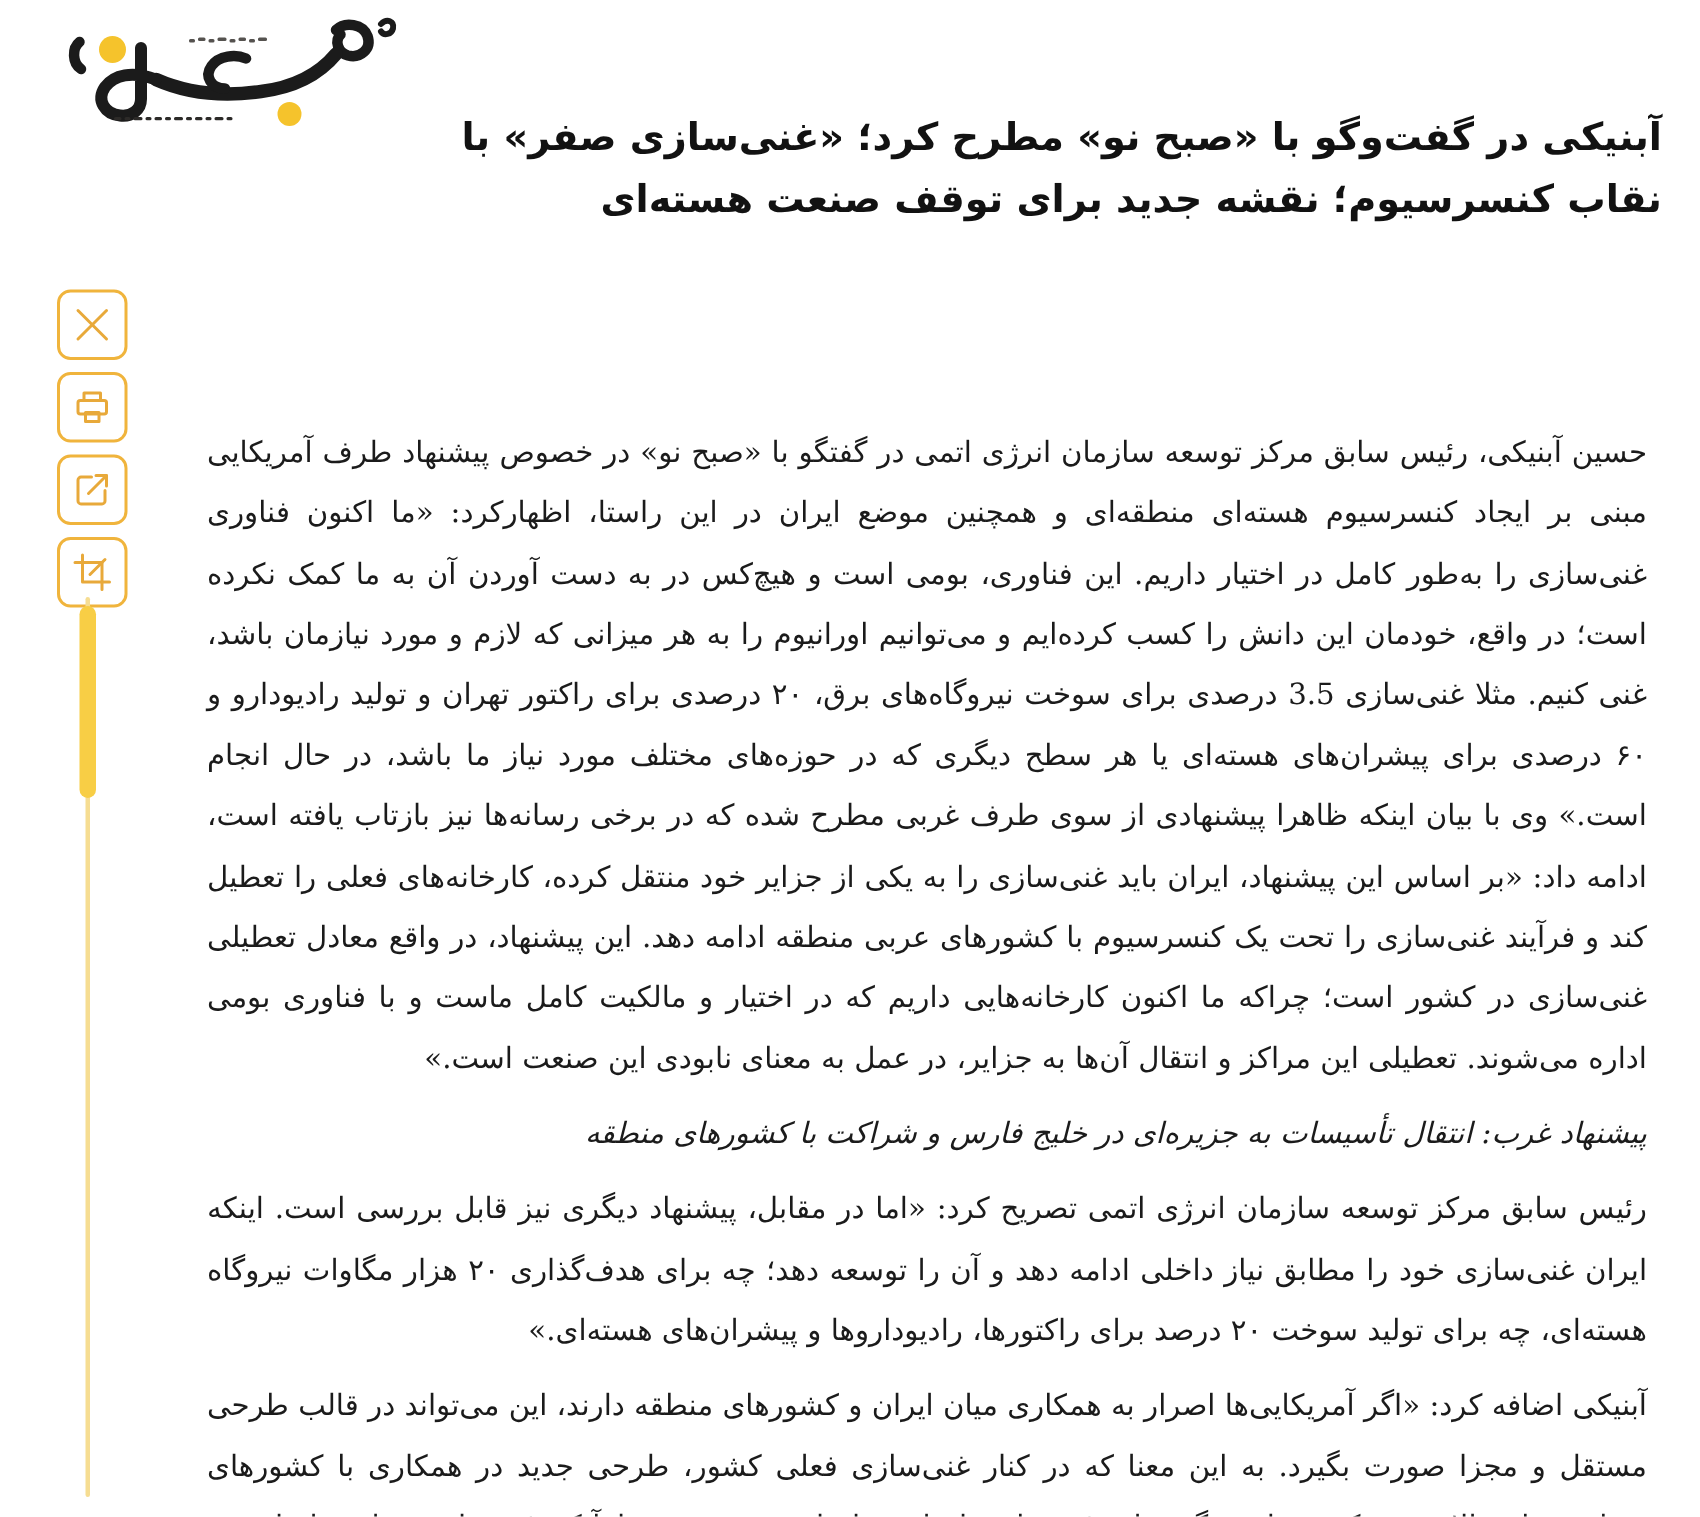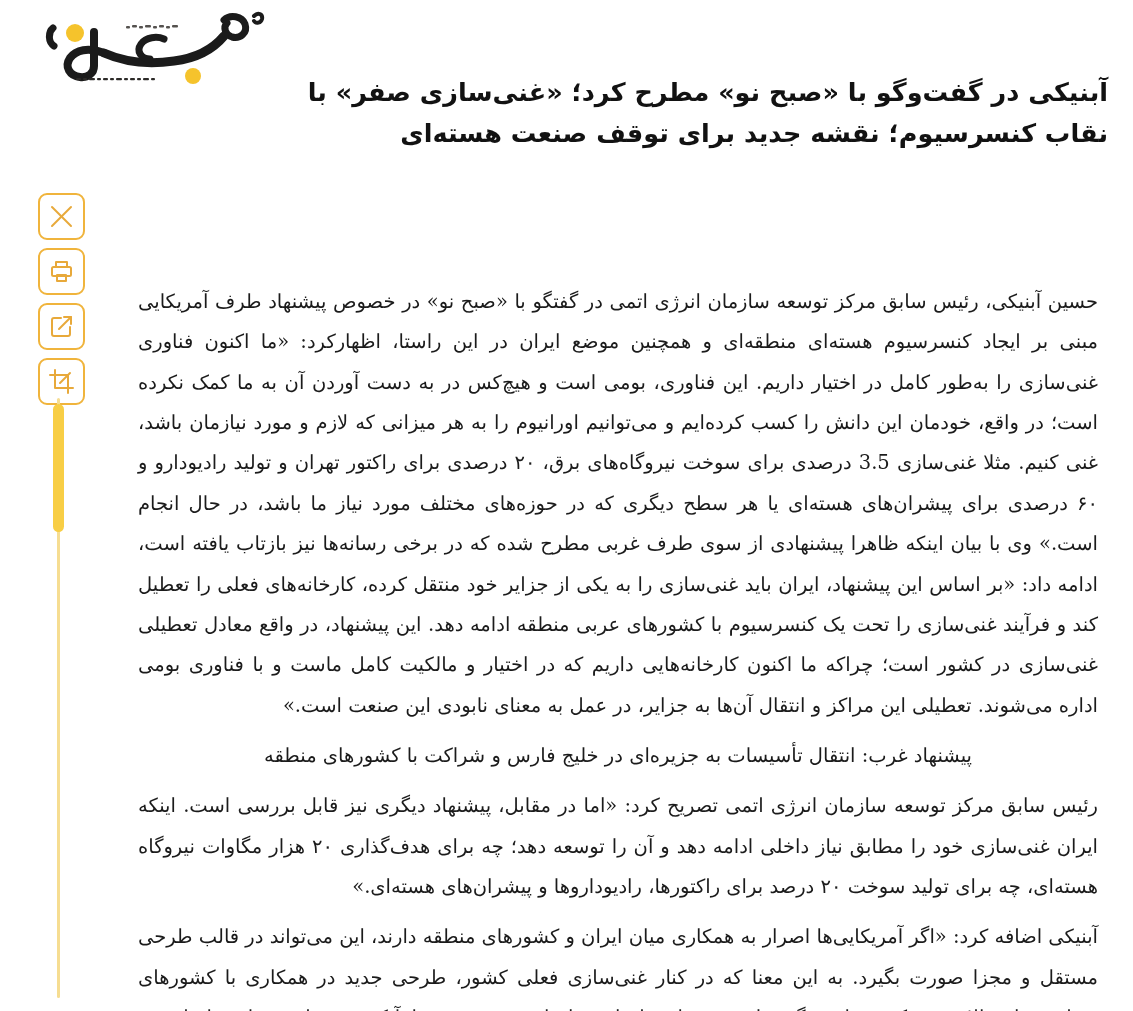--- a/index.html
+++ b/index.html
@@ -117,22 +117,22 @@
     direction: rtl;
     text-align: justify;
     font-family: "DejaVu Serif", "Liberation Serif", serif;
     font-size: 19.5px;
     line-height: 2.07;
     color: #1b1b1b;
   }
 
   .article p { margin: 10px; text-align: justify; }
   .article p.subhead {
-    text-align: center;
     margin-top: 0;
+    font-style: italic;
   }
 </style>
 </head>
 <body>
 
 <div class="masthead">
   <div class="logo-wrap">
     <svg class="logo-svg" viewBox="0 0 250 78" xmlns="http://www.w3.org/2000/svg">
 
       <circle cx="57" cy="27" r="9" fill="#f5c32c"></circle>

